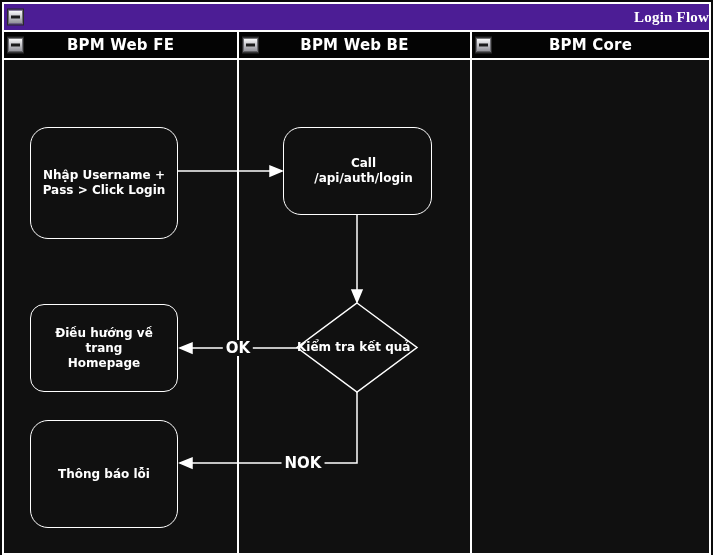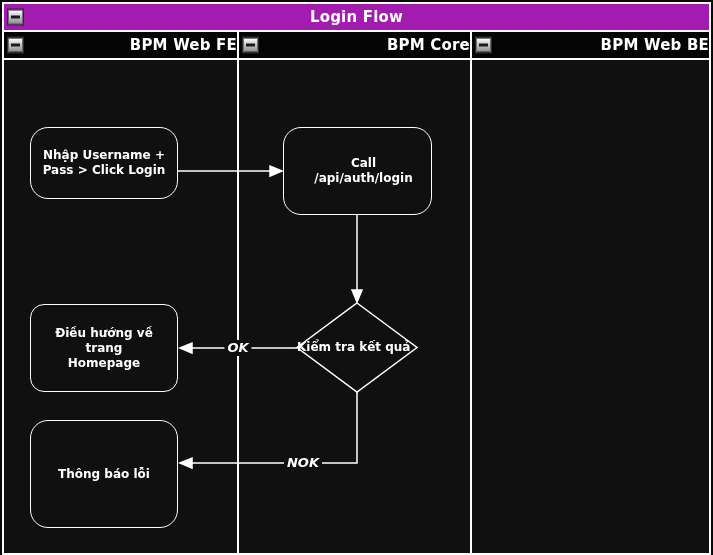--- a/index.html
+++ b/index.html
@@ -7,25 +7,25 @@
     position:relative;width:713px;height:555px;background:#0a0a0a;overflow:hidden;
     font-family:"DejaVu Sans","Liberation Sans",sans-serif;color:#ffffff;
   }
   
   .pool{
     position:absolute;left:2px;top:2px;width:705px;height:549px;
     border:2px solid #ffffff;background:#ffffff;
     display:grid;grid-template-columns:233px 231px 237px;grid-template-rows:26px 26px 1fr;gap:2px;
   }
   .pool-title{
-    grid-column:1 / span 3;background:#a21caf;position:relative;
-    display:flex;align-items:center;justify-content:center;
+    grid-column:1 / span 3;background:#4c1d95;position:relative;
+    display:flex;align-items:center;justify-content:flex-end;font-family:Liberation Serif, serif;
   }
   .pool-title-text,.lane-title-text{font-weight:bold;font-size:15px;letter-spacing:.2px;}
-  .lane-header{background:#040404;position:relative;display:flex;align-items:center;justify-content:flex-end;}
+  .lane-header{background:#040404;position:relative;display:flex;align-items:center;justify-content:center;}
   .lane-body{background:#101010;}
   
   .collapse-btn{
     position:absolute;left:4px;top:50%;transform:translateY(-50%);
     width:15px;height:15px;box-sizing:border-box;
     background:linear-gradient(180deg,#fdfdfd 0%,#c9c9ce 45%,#8f8f96 100%);
     border:1px solid #6e6e74;outline:1px solid #2a2a2a;
     display:flex;align-items:center;justify-content:center;cursor:pointer;
   }
   .collapse-btn .minus{width:9px;height:3px;background:#1b1b1b;}
@@ -35,21 +35,21 @@
     position:absolute;box-sizing:border-box;border:1.5px solid #ffffff;border-radius:18px;
     background:#101010;display:flex;align-items:center;justify-content:center;text-align:center;
   }
   .node-label{font-weight:bold;font-size:12px;line-height:15px;white-space:pre-line;padding:0 4px;}
   .diamond-label{
     position:absolute;left:297px;top:340px;width:120px;text-align:left;
     font-weight:bold;font-size:12px;line-height:15px;
   }
   .edge-label{
     position:absolute;transform:translate(-50%,-50%);
-    background:#101010;padding:0 3px;font-weight:bold;font-size:13px;line-height:16px;font-style:italic;
+    background:#101010;padding:0 3px;font-weight:bold;font-size:15px;line-height:16px;
   }
   svg{position:absolute;inset:0;}
 </style>
 </head>
 <body>
 
 <div class="canvas">
 
   <div class="pool">
     <div class="pool-title">
@@ -62,27 +62,27 @@
     <div class="lane-header">
       <span class="collapse-btn">
           <span class="minus"></span>
         </span>
       <span class="lane-title-text">BPM Web FE</span>
     </div>
     <div class="lane-header">
       <span class="collapse-btn">
           <span class="minus"></span>
         </span>
-      <span class="lane-title-text">BPM Core</span>
+      <span class="lane-title-text">BPM Web BE</span>
     </div>
     <div class="lane-header">
       <span class="collapse-btn">
           <span class="minus"></span>
         </span>
-      <span class="lane-title-text">BPM Web BE</span>
+      <span class="lane-title-text">BPM Core</span>
     </div>
 
     <div class="lane-body"></div>
     <div class="lane-body"></div>
     <div class="lane-body"></div>
   </div>
 
   <div class="layer">
     <svg width="713" height="555" viewBox="0 0 713 555">
 
@@ -102,21 +102,21 @@
       </g>
 
       <g stroke="#ffffff" stroke-width="1.5" fill="none">
         <path d="M357,392 L357,463 L192,463"></path>
         <polygon points="180,463 192,458 192,468" fill="#ffffff"></polygon>
       </g>
 
       <polygon points="357,303 417,347.5 357,392 297,347.5" fill="#101010" stroke="#ffffff" stroke-width="1.5"></polygon>
     </svg>
 
-    <div class="node" style="left:30px;top:127px;width:148px;height:72px;">
+    <div class="node" style="left:30px;top:127px;width:148px;height:112px;">
       <span class="node-label">Nhập Username +
 Pass &gt; Click Login</span>
     </div>
 
     <div class="node" style="left:283px;top:127px;width:149px;height:88px;padding-left:12px;">
       <span class="node-label">Call /api/auth/login</span>
     </div>
 
     <div class="node" style="left:30px;top:304px;width:148px;height:88px;border-radius:14px;">
       <span class="node-label">Điều hướng về trang

